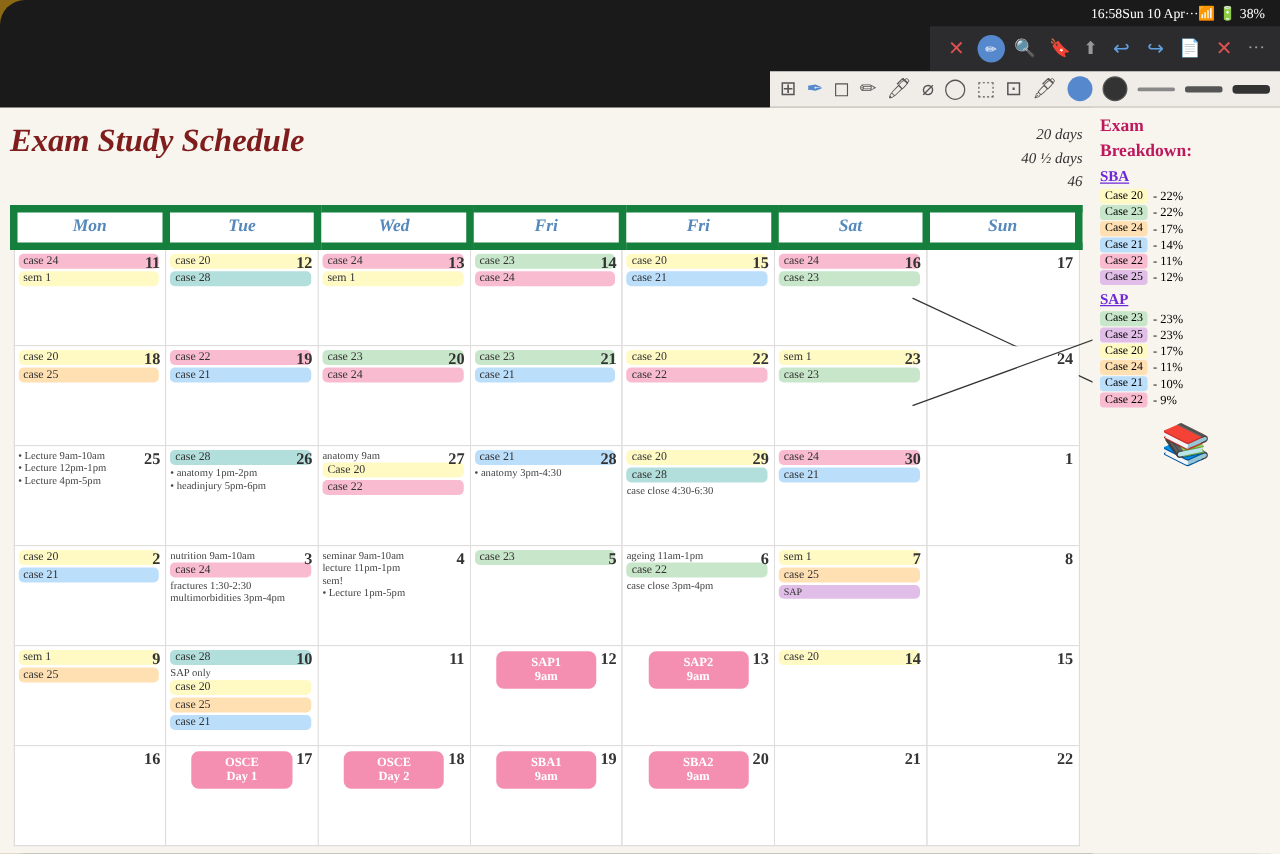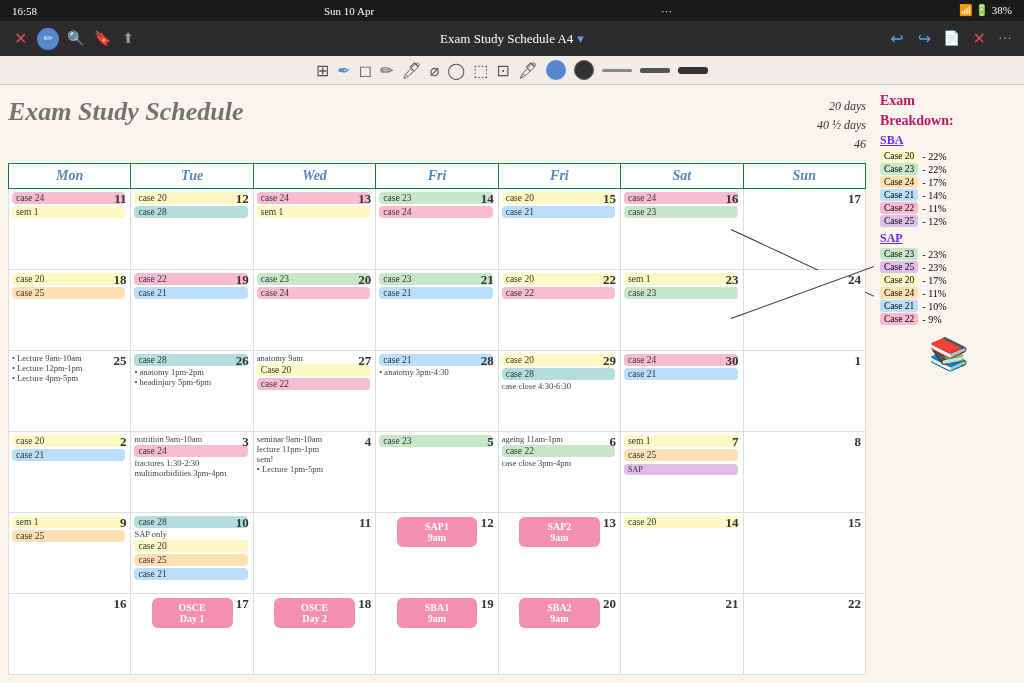--- a/index.html
+++ b/index.html
@@ -16,20 +16,21 @@
 
     
     .ipad-frame {
       width: 1024px;
       height: 683px;
       background: #1a1a1a;
       border-radius: 20px;
       position: relative;
       display: flex;
       flex-direction: column;
+      align-items: flex-end;
     }
 
     
     .status-bar {
       background: #1a1a1a;
       color: white;
       font-size: 11px;
       padding: 4px 12px;
       display: flex;
       justify-content: space-between;
@@ -92,21 +93,21 @@
     
     .schedule-header {
       display: flex;
       align-items: flex-start;
       margin-bottom: 8px;
     }
     .schedule-title {
       font-family: 'Georgia', serif;
       font-size: 26px;
       font-weight: bold;
-      color: #737373;
+      color: #7f1d1d;
       font-style: italic;
       margin-right: 16px;
     }
     .schedule-meta {
       font-size: 13px;
       color: #333;
       line-height: 1.6;
       font-style: italic;
     }
     .schedule-stats {
@@ -127,21 +128,21 @@
       font-size: 11px;
     }
     .cal-table th {
       background: #fff;
       color: #5588bb;
       font-style: italic;
       font-size: 14px;
       font-weight: bold;
       text-align: center;
       padding: 4px 2px;
-      border: 1px solid #15803d;
+      border: 6px solid #15803d;
     }
     .cal-table td {
       border: 1px solid #ddd;
       vertical-align: top;
       padding: 2px 3px;
       background: #fff;
       position: relative;
       height: 80px;
     }
     .day-num {
@@ -249,24 +250,20 @@
   </div>
 
   <div class="toolbar">
     <div class="toolbar-left">
       <span class="tb-btn tb-btn-red">✕</span>
       <span class="tb-btn" style="background:#5588cc;border-radius:50%;width:22px;height:22px;display:flex;align-items:center;justify-content:center;font-size:11px;color:white;">✏</span>
       <span class="tb-icon">🔍</span>
       <span class="tb-icon">🔖</span>
       <span class="tb-icon">⬆</span>
     </div>
-    <div class="toolbar-center">
-      <span>Exam Study Schedule A4</span>
-      <span style="color:#60a0e0;cursor:pointer;">▾</span>
-    </div>
     <div class="toolbar-right">
       <span class="tb-btn">↩</span>
       <span class="tb-btn">↪</span>
       <span class="tb-icon">📄</span>
       <span class="tb-btn tb-btn-red">✕</span>
       <span class="tb-icon">···</span>
     </div>
   </div>
 
   <div class="draw-toolbar">

